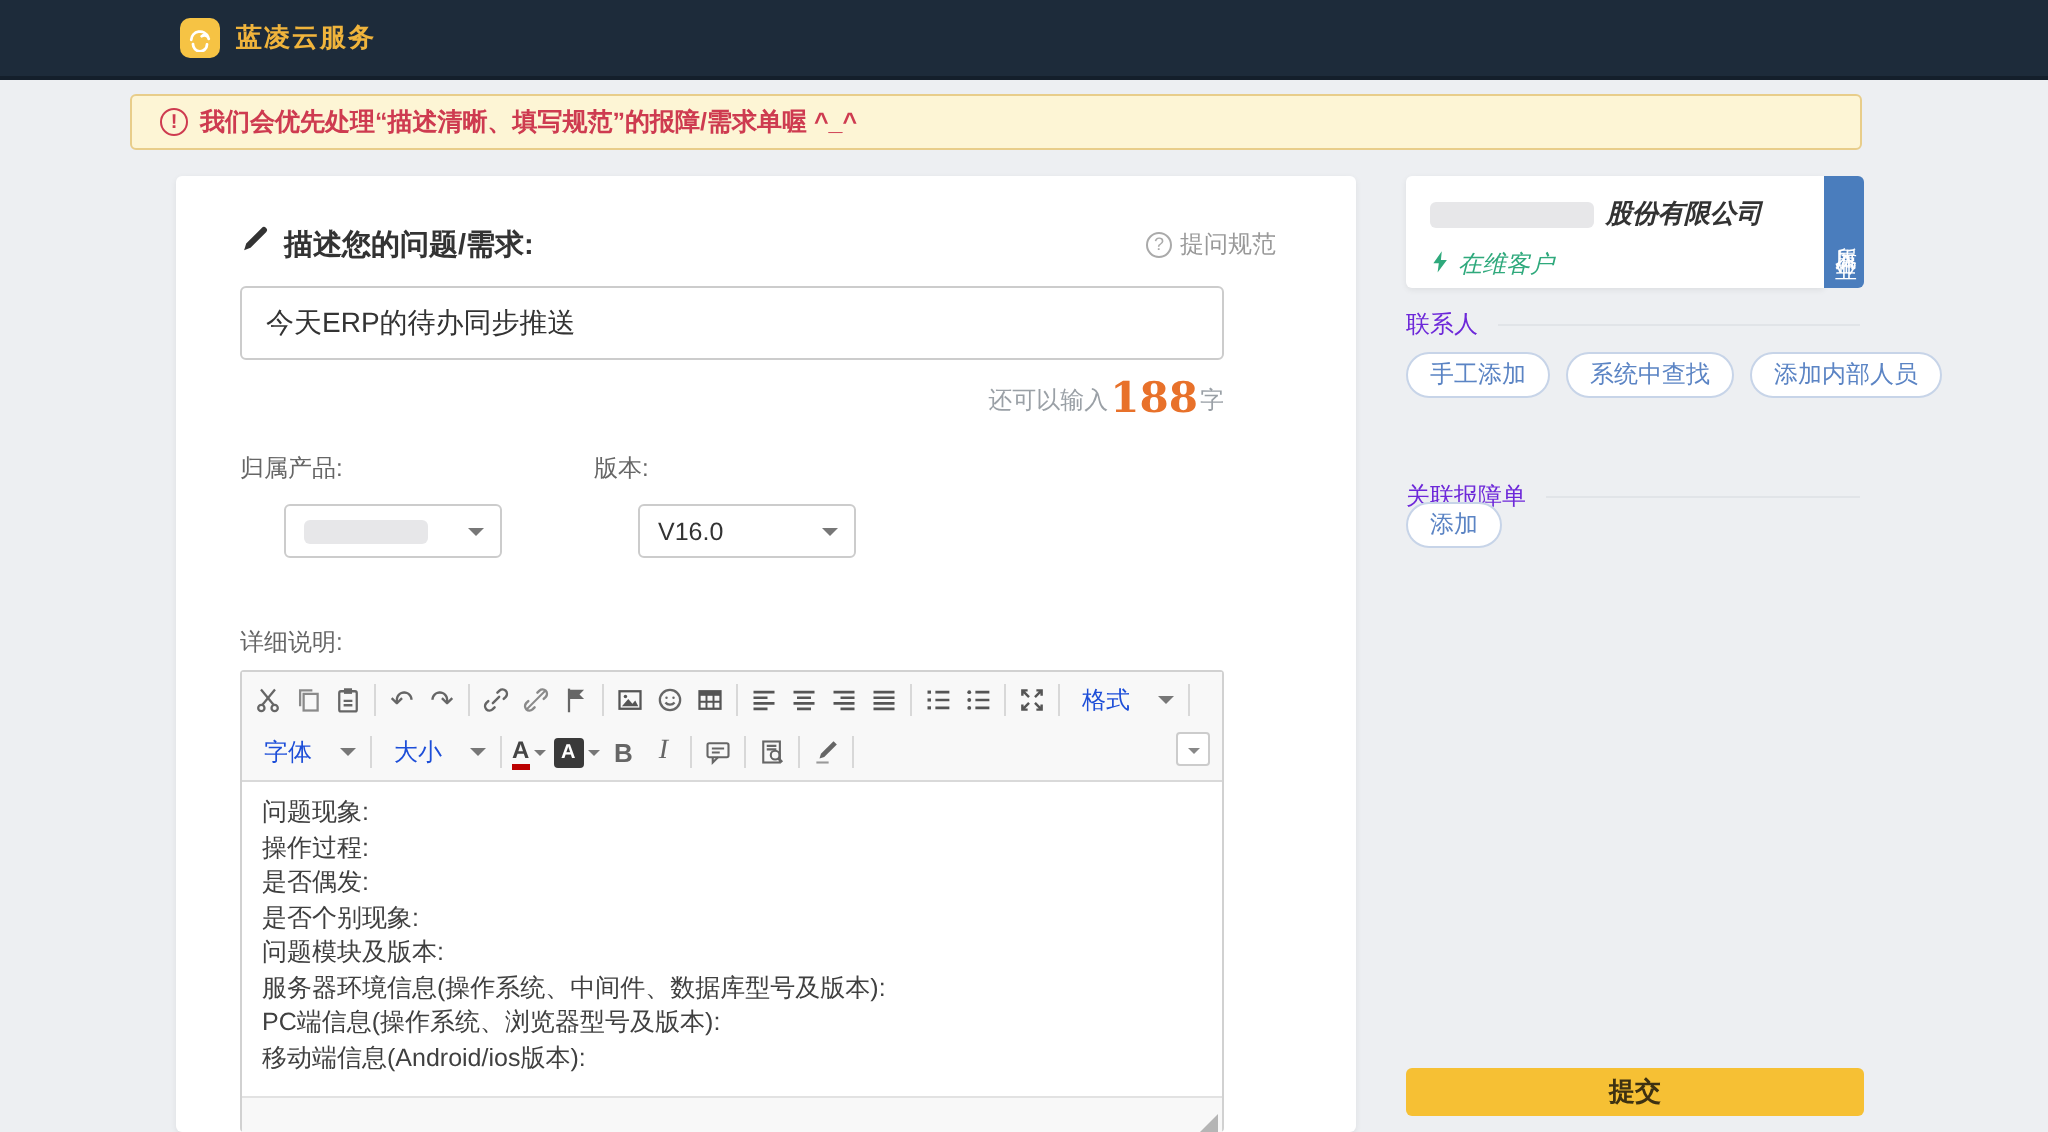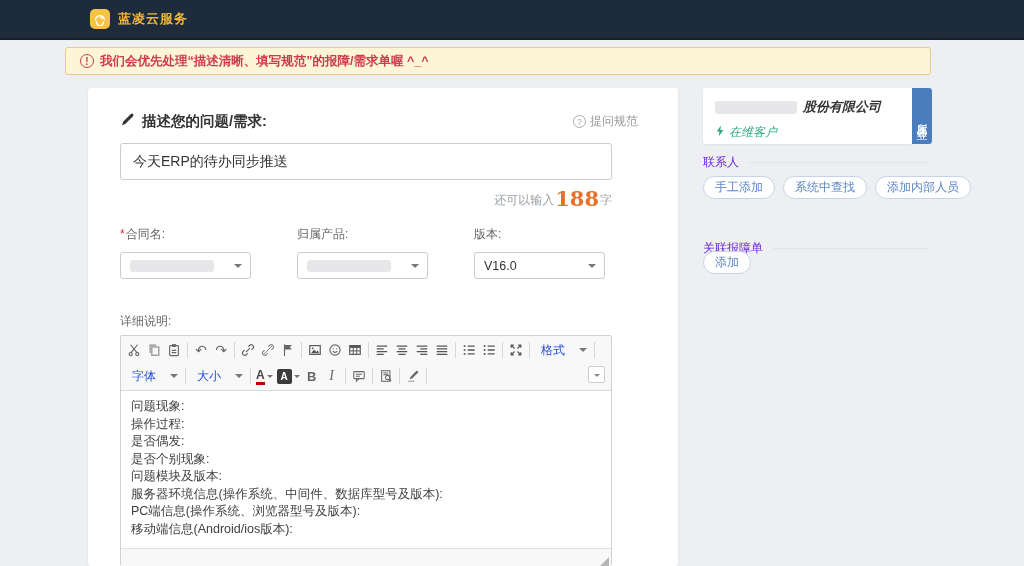--- a/index.html
+++ b/index.html
@@ -28,21 +28,21 @@
   .subject-input { position:absolute; left:32px; top:55px; width:492px; height:37px; border:1px solid #ccc; border-radius:3px; font-size:14px; color:#333; padding:0 12px; font-family:inherit; outline:none; }
 
   .counter { position:absolute; left:32px; top:98px; width:492px; text-align:right; color:#9aa0a6; font-size:12px; }
   .counter b { font-family:"DejaVu Serif","Liberation Serif",serif; font-size:21px; font-weight:bold; color:#e8712a; margin:4px 1px; vertical-align:-2px; }
 
   .fields-row { position:absolute; left:32px; top:138px; width:492px; display:flex; }
   .field { width:131px; }
   .field + .field { margin-left:46px; }
   .field-label { font-size:12px; color:#666; margin-bottom:9px; }
   .req { color:#e03131; margin-right:1px; }
-  .select { position:relative; height:27px; border:1px solid #ccc; border-radius:3px; background:#fff; display:flex; align-items:center; padding:0 36px 0 9px; font-size:12.5px; color:#333; cursor:pointer; }
+  .select { position:relative; height:27px; border:1px solid #ccc; border-radius:3px; background:#fff; display:flex; align-items:center; padding:0 36px 0 9px; font-size:12.5px; color:#333; cursor:pointer;margin-left:22px; }
   .select::after { content:""; position:absolute; right:8px; top:11px; border:4px solid transparent; border-top-color:#777; }
   .redact { display:inline-block; height:12px; border-radius:3px; background:#e7e7e9; }
   .redact.w90 { width:90px; }
   .redact.w88 { width:88px; }
 
   .detail-label { position:absolute; left:32px; top:225px; font-size:12px; color:#666; }
 
   
   .editor { position:absolute; left:32px; top:247px; width:492px; height:231px; border:1px solid #d1d1d1; border-radius:2px; background:#fff; }
   .toolbar { background:#f8f8f8; border-bottom:1px solid #d9d9d9; padding:1px 3px; }
@@ -119,26 +119,20 @@
         <span>提问规范</span>
       </span>
     </div>
 
     <input class="subject-input" type="text" value="今天ERP的待办同步推送" style="">
 
     <div class="counter"><span>还可以输入</span><b>188</b><span>字</span></div>
 
     <div class="fields-row">
       <div class="field">
-        <div class="field-label"><span class="req">*</span><span>合同名:</span></div>
-        <div class="select">
-            <span class="redact w90"></span>
-          </div>
-      </div>
-      <div class="field">
         <div class="field-label">归属产品:</div>
         <div class="select">
             <span class="redact w88"></span>
           </div>
       </div>
       <div class="field">
         <div class="field-label">版本:</div>
         <div class="select">
             <span>V16.0</span>
           </div>
@@ -364,15 +358,16 @@
     </div>
 
     <div class="section-head head-related">
       <span>关联报障单</span>
       <span class="rule"></span>
     </div>
     <div class="pill-row pills-related">
       <span class="pill">添加</span>
     </div>
 
+    <button class="submit-btn">提交</button>
   </div>
 
 </div>
 
 </body></html>

